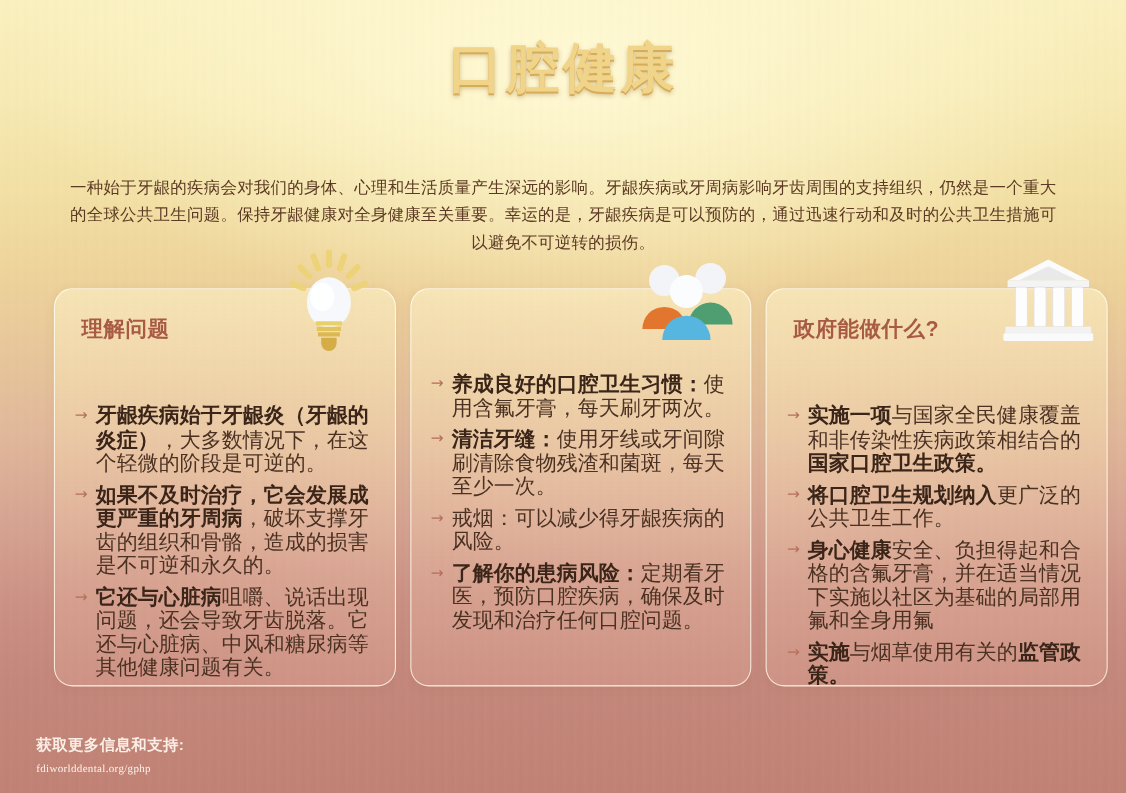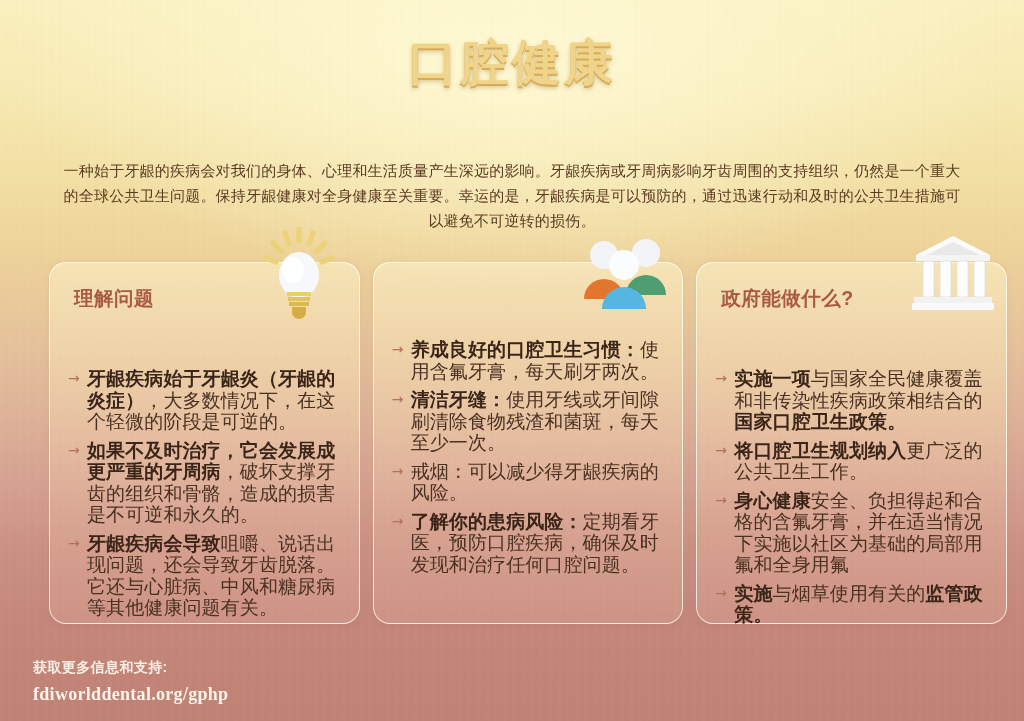--- a/index.html
+++ b/index.html
@@ -164,25 +164,24 @@
     z-index: 3;
   }
   .footer-label {
     font-size: 14px;
     font-weight: bold;
     color: #fbeee6;
     letter-spacing: .4px;
     margin-bottom: 7px;
   }
   .footer-url {
-    font-size: 18px;
+    font-size: 10px;
     color: #fdf3ea;
     letter-spacing: .3px;
     font-family: "Liberation Serif", "DejaVu Serif", serif;
-    font-weight: bold;
   }
 </style>
 </head>
 <body>
 
 <div class="poster">
 
   <div class="title-block">
     <div class="title-line">口腔健康</div>
   </div>
@@ -216,21 +215,21 @@
         <div class="bullet">
           <span class="bullet-arrow">→</span>
           <span class="bullet-text"><b>牙龈疾病始于牙龈炎（牙龈的炎症）</b><span>，大多数情况下，在这个轻微的阶段是可逆的。</span></span>
         </div>
         <div class="bullet">
           <span class="bullet-arrow">→</span>
           <span class="bullet-text"><b>如果不及时治疗，它会发展成更严重的牙周病</b><span>，破坏支撑牙齿的组织和骨骼，造成的损害是不可逆和永久的。</span></span>
         </div>
         <div class="bullet">
           <span class="bullet-arrow">→</span>
-          <span class="bullet-text"><b>牙龈疾病会导致</b><span>咀嚼、说话出现问题，还会导致牙齿脱落。它还与心脏病、中风和糖尿病等其他健康问题有关。</span></span>
+          <span class="bullet-text"><b>它还与心脏病</b><span>咀嚼、说话出现问题，还会导致牙齿脱落。它还与心脏病、中风和糖尿病等其他健康问题有关。</span></span>
         </div>
       </div>
     </div>
 
     <div class="card">
       <span class="card-icon icon-people">
         <svg width="96" height="78" viewBox="0 0 96 78">
 
           <circle cx="28" cy="22" r="14" fill="#f2f4f7"></circle>
           <path d="M8 66 a20 20 0 0 1 40 0 z" fill="#e3762f"></path>

